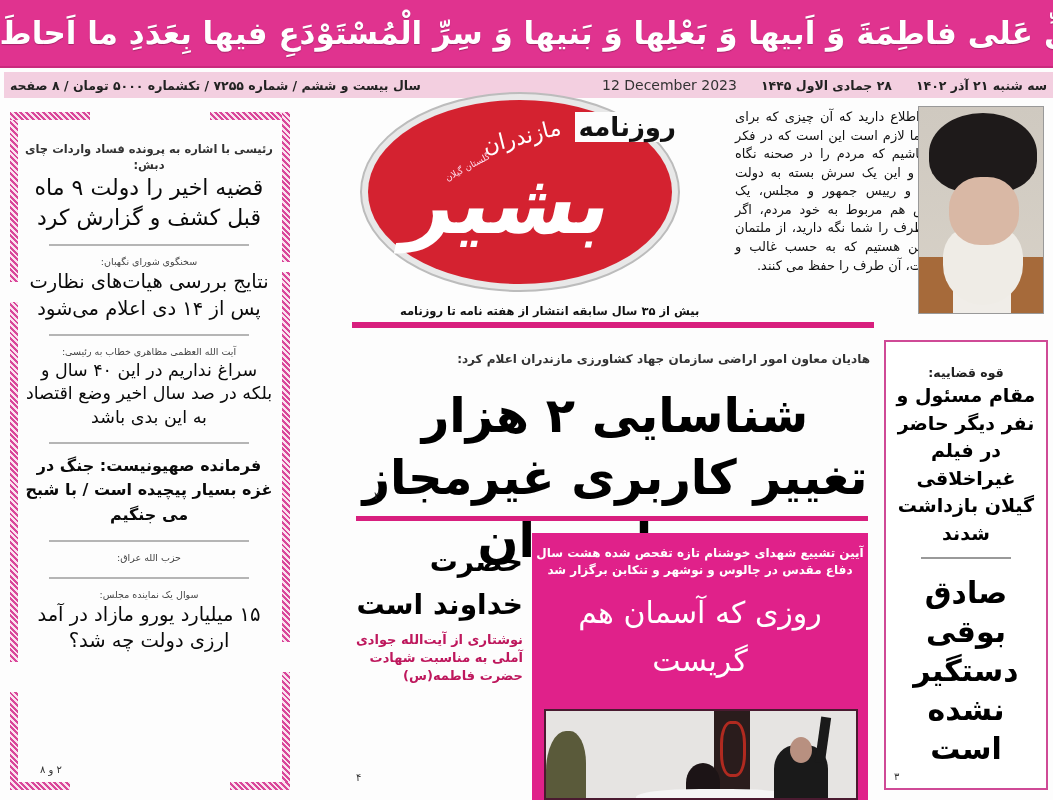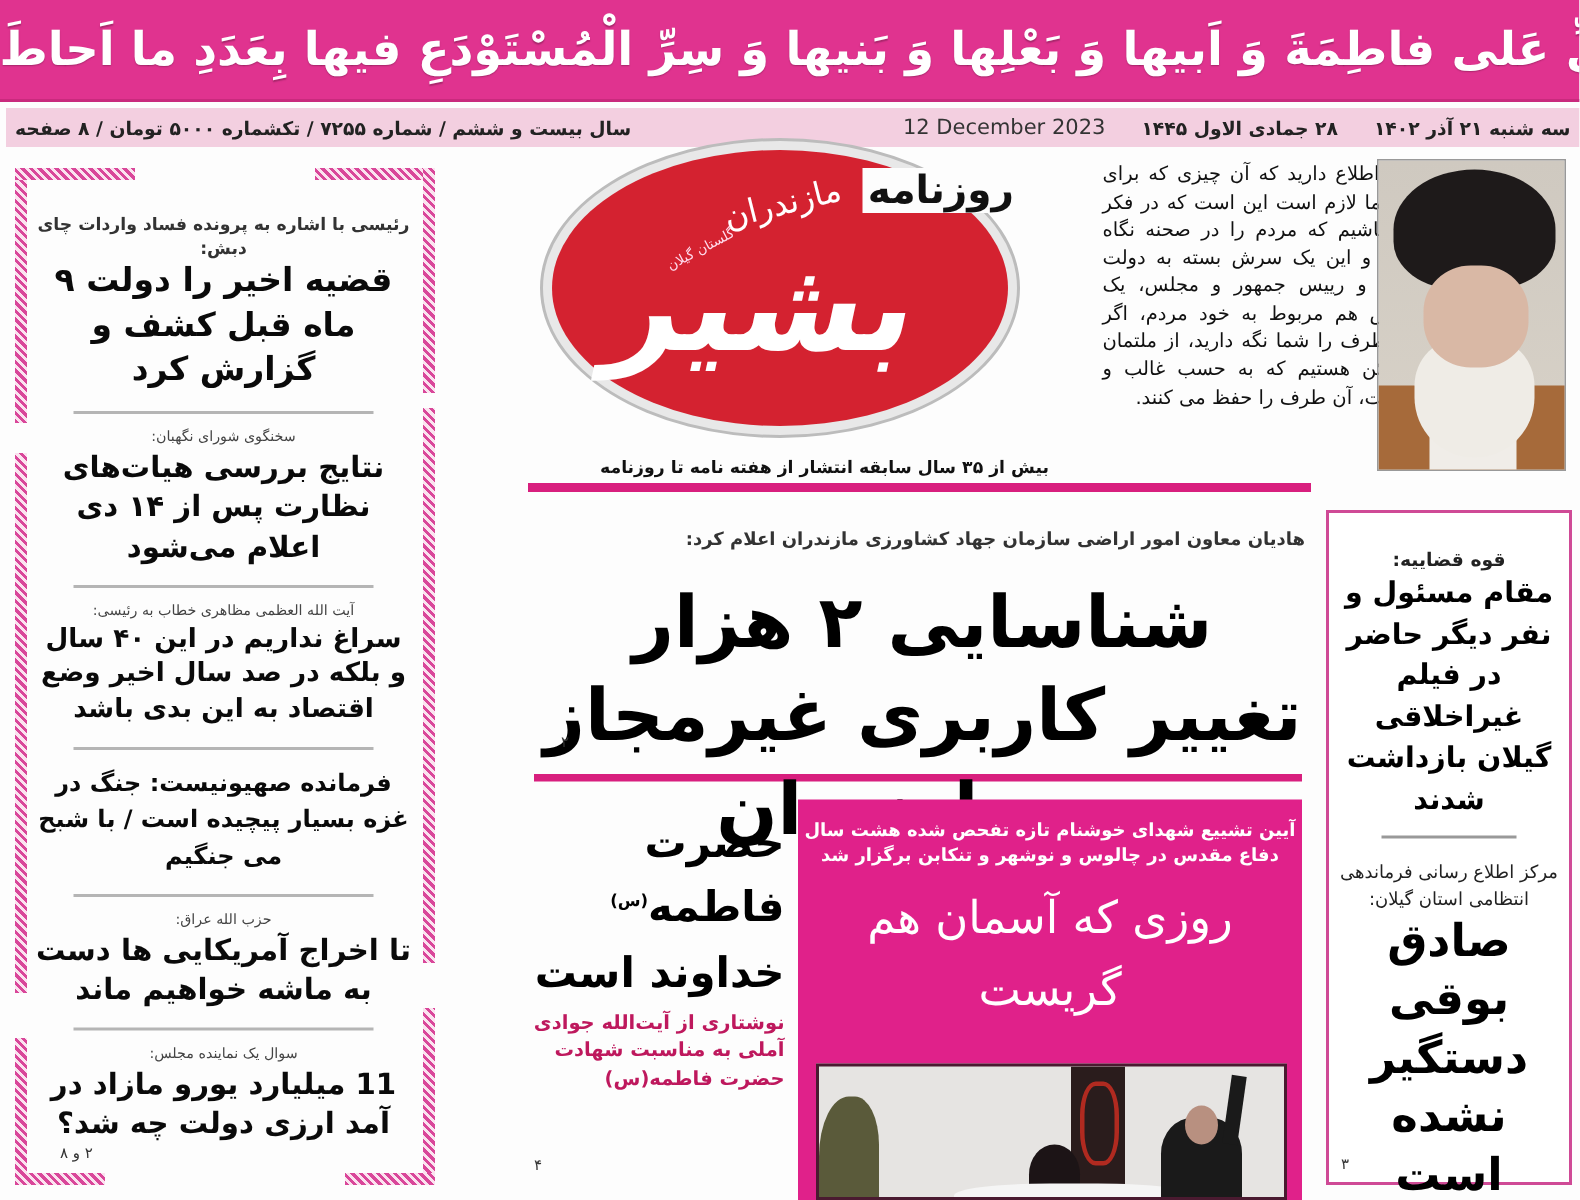--- a/index.html
+++ b/index.html
@@ -22,21 +22,21 @@
   .dateline .gregorian { font-weight: normal; font-size: 14px; color: #333; direction: ltr; }
 
   
   .left-col {
     position: absolute; left: 10px; top: 112px; width: 275px; height: 678px;
   }
   .stripe { position: absolute; background: repeating-linear-gradient(45deg, #d9479a 0 2px, #fbe3ef 2px 4px); }
   .left-inner { position: absolute; left: 14px; top: 6px; width: 250px; text-align: center; }
   .kicker { font-size: 11.5px; font-weight: bold; color: #333; line-height: 1.35; }
   .kicker.small { font-size: 9.5px; font-weight: normal; color: #444; }
-  .hl { font-weight: bold; font-size: 22px; line-height: 1.35; color: #0a0a0a; }
+  .hl { font-weight: normal; font-size: 22px; line-height: 1.35; color: #0a0a0a; }
   .hl.md { font-size: 19.5px; }
   .hl.sm { font-size: 16px; font-weight: bold; line-height: 1.55; }
   .sep { width: 200px; height: 2px; background: #b5b5b5; margin: 12px auto 10px; }
   .pageref { position: absolute; font-size: 10px; color: #333; }
 
   
   .logo-wrap { position: absolute; left: 352px; top: 84px; width: 340px; height: 220px; }
   .logo-ellipse {
     position: absolute; left: 8px; top: 8px; width: 320px; height: 200px; border-radius: 50%;
     background: #e8e8e8; border: 2px solid #bcbcbc;
@@ -133,25 +133,24 @@
     <div class="sep"></div>
 
     <div class="kicker small">آیت الله العظمی مظاهری خطاب به رئیسی:</div>
     <div class="hl md" style="font-size:17.5px;">سراغ نداریم در این ۴۰ سال و بلکه در صد سال اخیر وضع اقتصاد به این بدی باشد</div>
     <div class="sep"></div>
 
     <div class="hl sm">فرمانده صهیونیست: جنگ در غزه بسیار پیچیده است / با شبح می جنگیم</div>
     <div class="sep"></div>
 
     <div class="kicker small">حزب الله عراق:</div>
-    <div class="hl md">تا اخراج آمریکایی ها دست به ماشه خواهیم ماند</div>
     <div class="sep"></div>
 
     <div class="kicker small">سوال یک نماینده مجلس:</div>
-    <div class="hl md">11 میلیارد یورو مازاد در آمد ارزی دولت چه شد؟</div>
+    <div class="hl md">۱۵ میلیارد یورو مازاد در آمد ارزی دولت چه شد؟</div>
   </div>
   <div class="pageref" style="left:30px;top:652px;">۲ و ۸</div>
 </div>
 
 <div class="logo-wrap">
   <div class="logo-ellipse"></div>
   <div class="logo-red">
     <div class="logo-main">بشیر</div>
     <div class="logo-region">مازندران</div>
     <div class="logo-sub">گلستان  گیلان</div>
@@ -173,29 +172,27 @@
 <div class="pink-rule" style="left:356px;top:516px;width:512px;height:5px;"></div>
 
 <div class="main-kicker">هادیان معاون امور اراضی سازمان جهاد کشاورزی مازندران اعلام کرد:</div>
 <div class="main-hl">شناسایی ۲ هزار تغییر کاربری غیرمجاز در مازندران</div>
 <div class="pageref" style="left:374px;top:490px;">۲</div>
 
 <div class="right-box">
   <div class="rb-kicker">قوه قضاییه:</div>
   <div class="rb-hl">مقام مسئول و نفر دیگر حاضر در فیلم غیراخلاقی گیلان بازداشت شدند</div>
   <div class="rb-sep"></div>
-  <div class="rb-kicker" style="font-weight:normal;font-size:12px;">مرکز اطلاع رسانی فرماندهی انتظامی استان گیلان:</div>
   <div class="rb-hl big">صادق بوقی دستگیر نشده است</div>
   <div class="pageref" style="left:8px;bottom:6px;">۳</div>
 </div>
 
 <div class="fatima">
   <div class="hl-big">
     <div>حضرت</div>
-    <div><span>فاطمه</span><span class="sup">(س)</span></div>
     <div>خداوند است</div>
   </div>
   <div class="desc">نوشتاری از آیت‌الله جوادی آملی به مناسبت شهادت حضرت فاطمه(س)</div>
 </div>
 <div class="pageref" style="left:356px;top:772px;">۴</div>
 
 <div class="feature">
   <div class="feature-kicker">آیین تشییع شهدای خوشنام تازه تفحص شده هشت سال دفاع مقدس در چالوس و نوشهر و تنکابن برگزار شد</div>
   <div class="feature-hl">روزی که آسمان هم گریست</div>
   <div class="photo">

